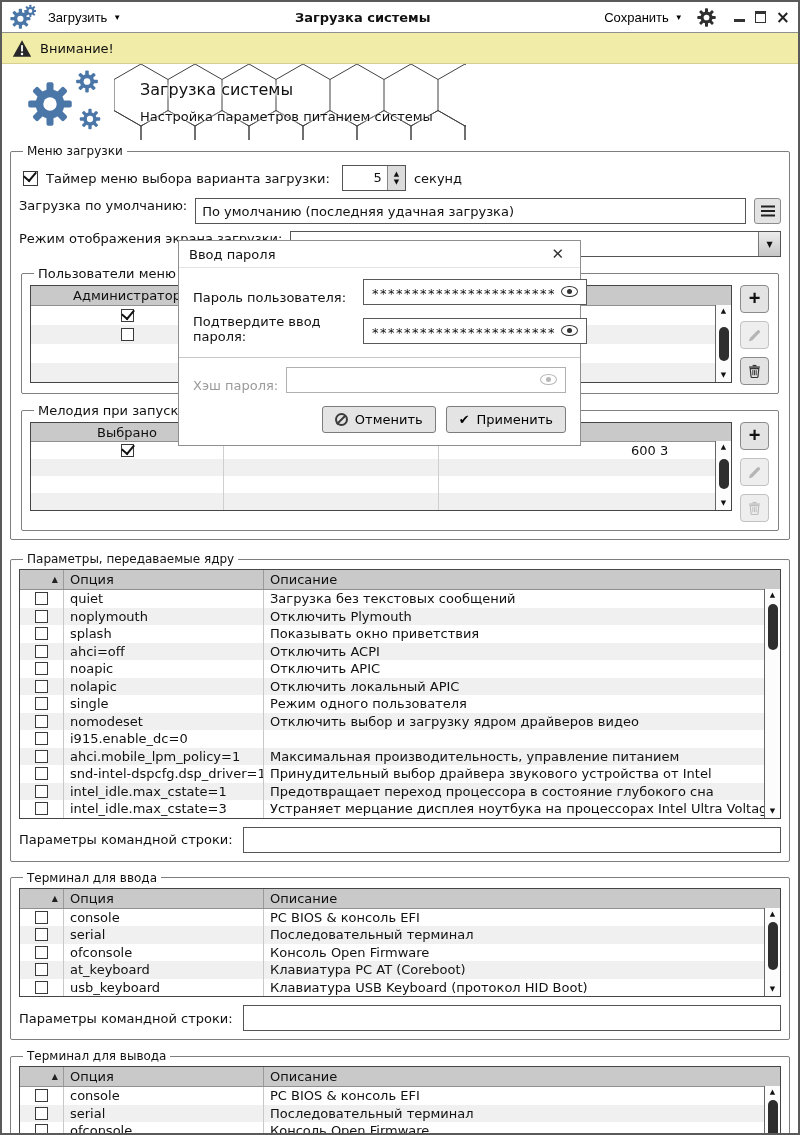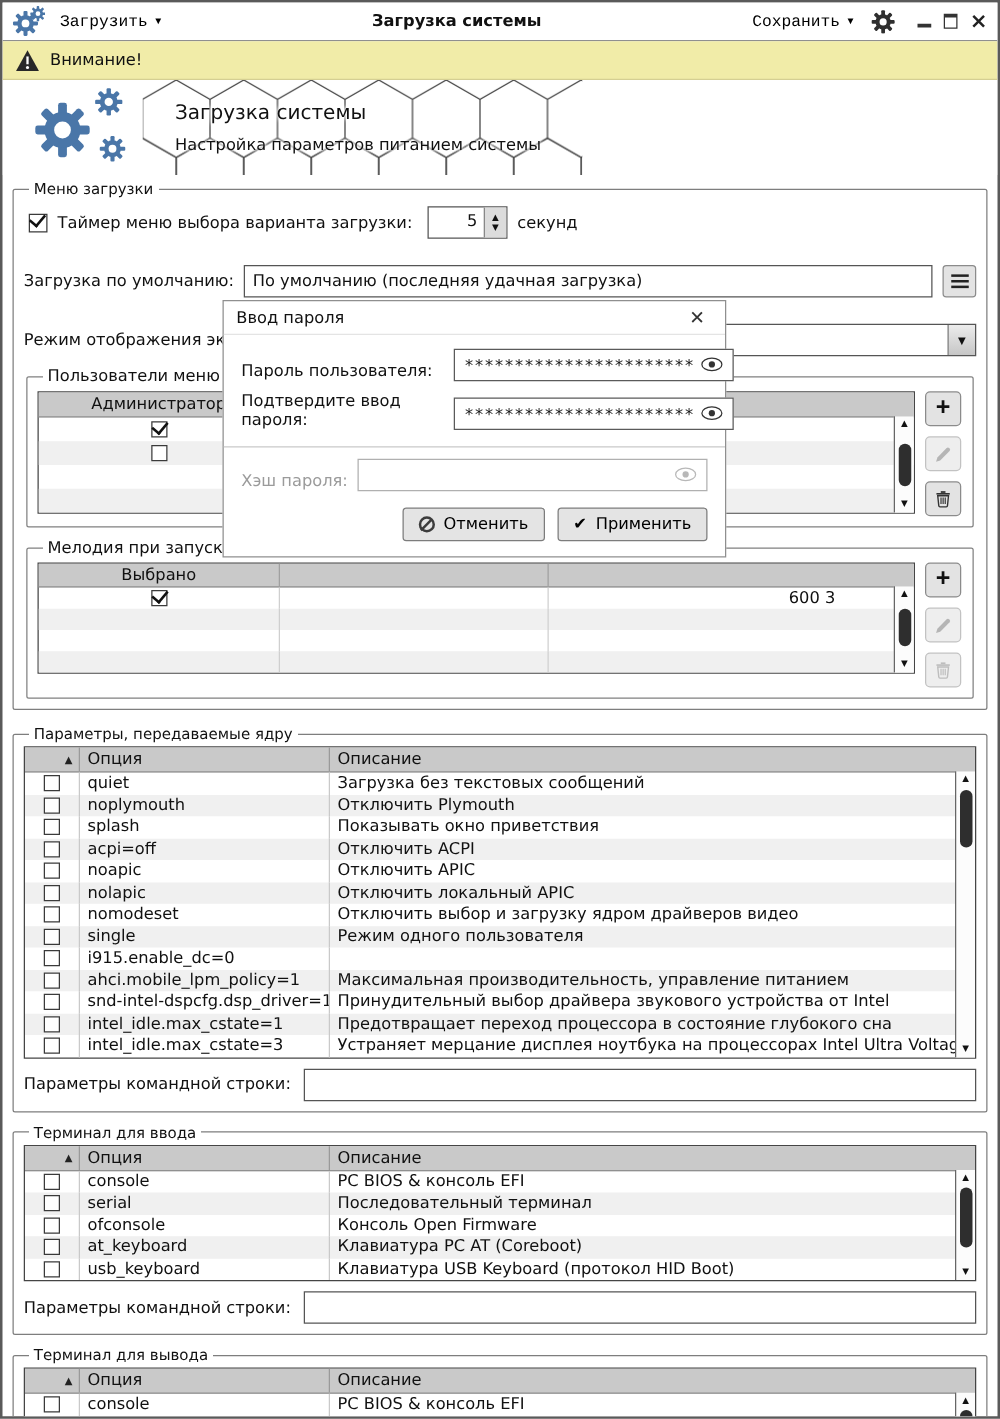--- a/index.html
+++ b/index.html
@@ -6,21 +6,21 @@
   body{
     width:800px;height:1135px;box-sizing:border-box;
     border:2px solid #5a5a5a;background:#fff;position:relative;
     display:flex;flex-direction:column;overflow:hidden;
     font-family:"DejaVu Sans",sans-serif;color:#111;
   }
   
   .titlebar{height:30px;flex:0 0 30px;display:flex;align-items:center;padding:0 8px;
     border-bottom:1px solid #8f8f8f;background:#fff;gap:8px}
   .tb-btn{display:flex;align-items:center;gap:6px;font-size:13px;background:none;border:none;
-    font-family:Liberation Mono, monospace;cursor:pointer;padding:2px 4px}
+    font-family:Liberation Sans, sans-serif;cursor:pointer;padding:2px 4px}
   .tb-caret{font-size:8px;margin-top:1px}
   .tb-title{flex:1;text-align:center;font-weight:bold;font-size:13px}
   .winctl{display:flex;align-items:center;gap:10px;margin-left:8px}
   .wmin{width:11px;height:3px;background:#333;display:inline-block;margin-top:6px}
   .wmax{width:9px;height:8px;border:1.5px solid #333;border-top:3px solid #333;display:inline-block}
   .wclose{font-size:17px;font-weight:bold;line-height:14px;color:#222}
   
   .warnbar{height:30px;flex:0 0 30px;background:#f1eca8;border-bottom:1px solid #d5cf92;
     display:flex;align-items:center;gap:8px;padding:0 10px;font-size:13px}
   
@@ -32,21 +32,21 @@
   .hd-sub{font-size:13px;text-shadow:0 0 3px #fff,0 0 4px #fff,0 0 6px #fff}
   
   fieldset{border:1px solid #7e7e7e;border-radius:2px;padding:3px 8px 8px;margin:0 8px;min-width:0}
   legend{font-size:12px;padding:0 4px;margin-left:4px}
   .fs1{margin-top:4px}
   .fs2{margin-top:12px}
   .fs3{margin-top:9px}
   .fs4{margin-top:9px}
   
   .trow1{display:flex;align-items:center;gap:8px;margin:4px 0 0 4px;font-size:13px}
-  .frow{display:flex;align-items:center;margin-top:21px;gap:8px;font-size:13px}
+  .frow{display:flex;margin-top:7px;gap:8px;font-size:13px}
   .frow label{white-space:nowrap}
   .spin{display:flex;width:64px;height:26px;border:1.5px solid #555;background:#fff;box-sizing:border-box;margin-left:4px}
   .spin .val{flex:1;text-align:right;padding:4px 5px 0 0;font-size:13px}
   .spin .btns{width:17px;background:#dcdcdc;border-left:1px solid #888;display:flex;flex-direction:column;
     align-items:center;justify-content:center;font-size:7px;line-height:8px;color:#111}
   .tinput{flex:1;height:24px;border:1.5px solid #555;font-size:13px;padding:0 6px;display:flex;
     align-items:center;background:#fff;box-sizing:content-box}
   .bbtn{width:27px;height:26px;border:1px solid #8b8b8b;border-radius:3px;background:#e3e3e3;
     display:flex;align-items:center;justify-content:center;padding:0;cursor:pointer}
   .burger{width:14px;height:2.4px;background:#222;display:inline-block;
@@ -420,21 +420,21 @@
             <span class="cb"></span>
           </div>
           <div class="kd2">splash</div>
           <div class="kd3">Показывать окно приветствия</div>
         </div>
 
         <div class="trow">
           <div class="kd1">
             <span class="cb"></span>
           </div>
-          <div class="kd2">acpi=off</div>
+          <div class="kd2">ahci=off</div>
           <div class="kd3">Отключить ACPI</div>
         </div>
 
         <div class="trow">
           <div class="kd1">
             <span class="cb"></span>
           </div>
           <div class="kd2">noapic</div>
           <div class="kd3">Отключить APIC</div>
         </div>
@@ -444,30 +444,30 @@
             <span class="cb"></span>
           </div>
           <div class="kd2">nolapic</div>
           <div class="kd3">Отключить локальный APIC</div>
         </div>
 
         <div class="trow">
           <div class="kd1">
             <span class="cb"></span>
           </div>
+          <div class="kd2">single</div>
+          <div class="kd3">Режим одного пользователя</div>
+        </div>
+
+        <div class="trow">
+          <div class="kd1">
+            <span class="cb"></span>
+          </div>
           <div class="kd2">nomodeset</div>
           <div class="kd3">Отключить выбор и загрузку ядром драйверов видео</div>
-        </div>
-
-        <div class="trow">
-          <div class="kd1">
-            <span class="cb"></span>
-          </div>
-          <div class="kd2">single</div>
-          <div class="kd3">Режим одного пользователя</div>
         </div>
 
         <div class="trow">
           <div class="kd1">
             <span class="cb"></span>
           </div>
           <div class="kd2">i915.enable_dc=0</div>
         </div>
 
         <div class="trow">

